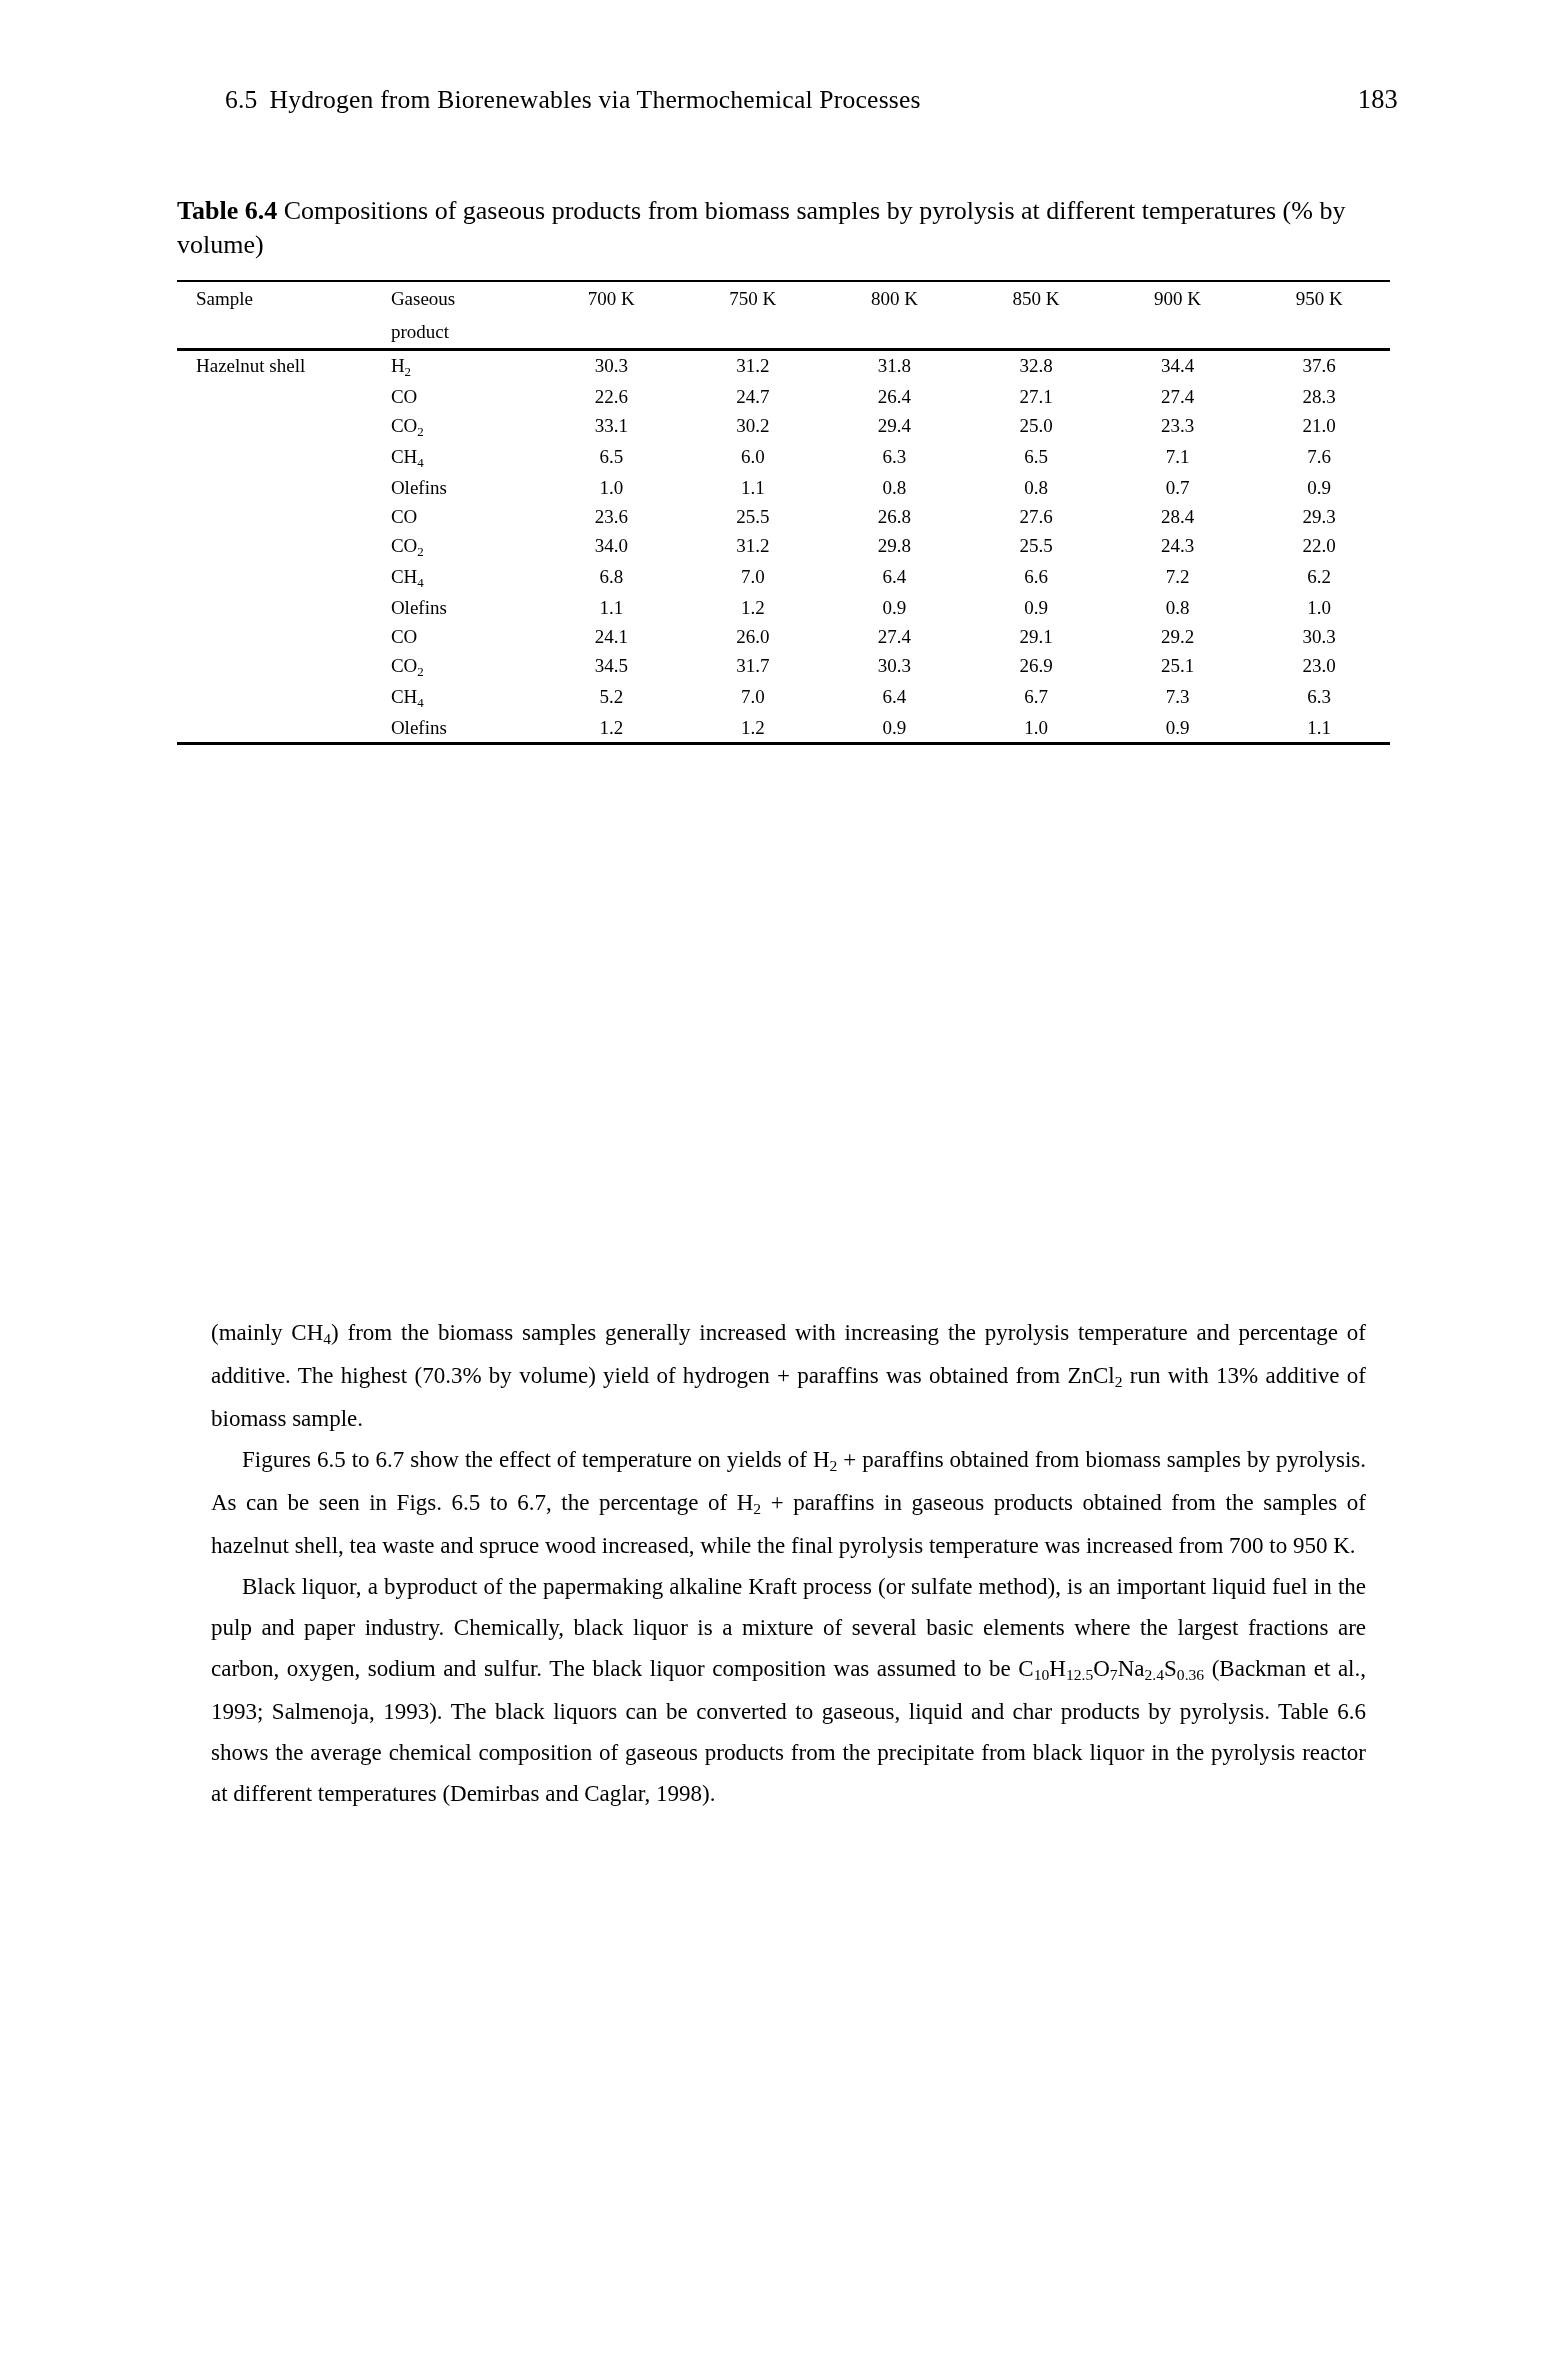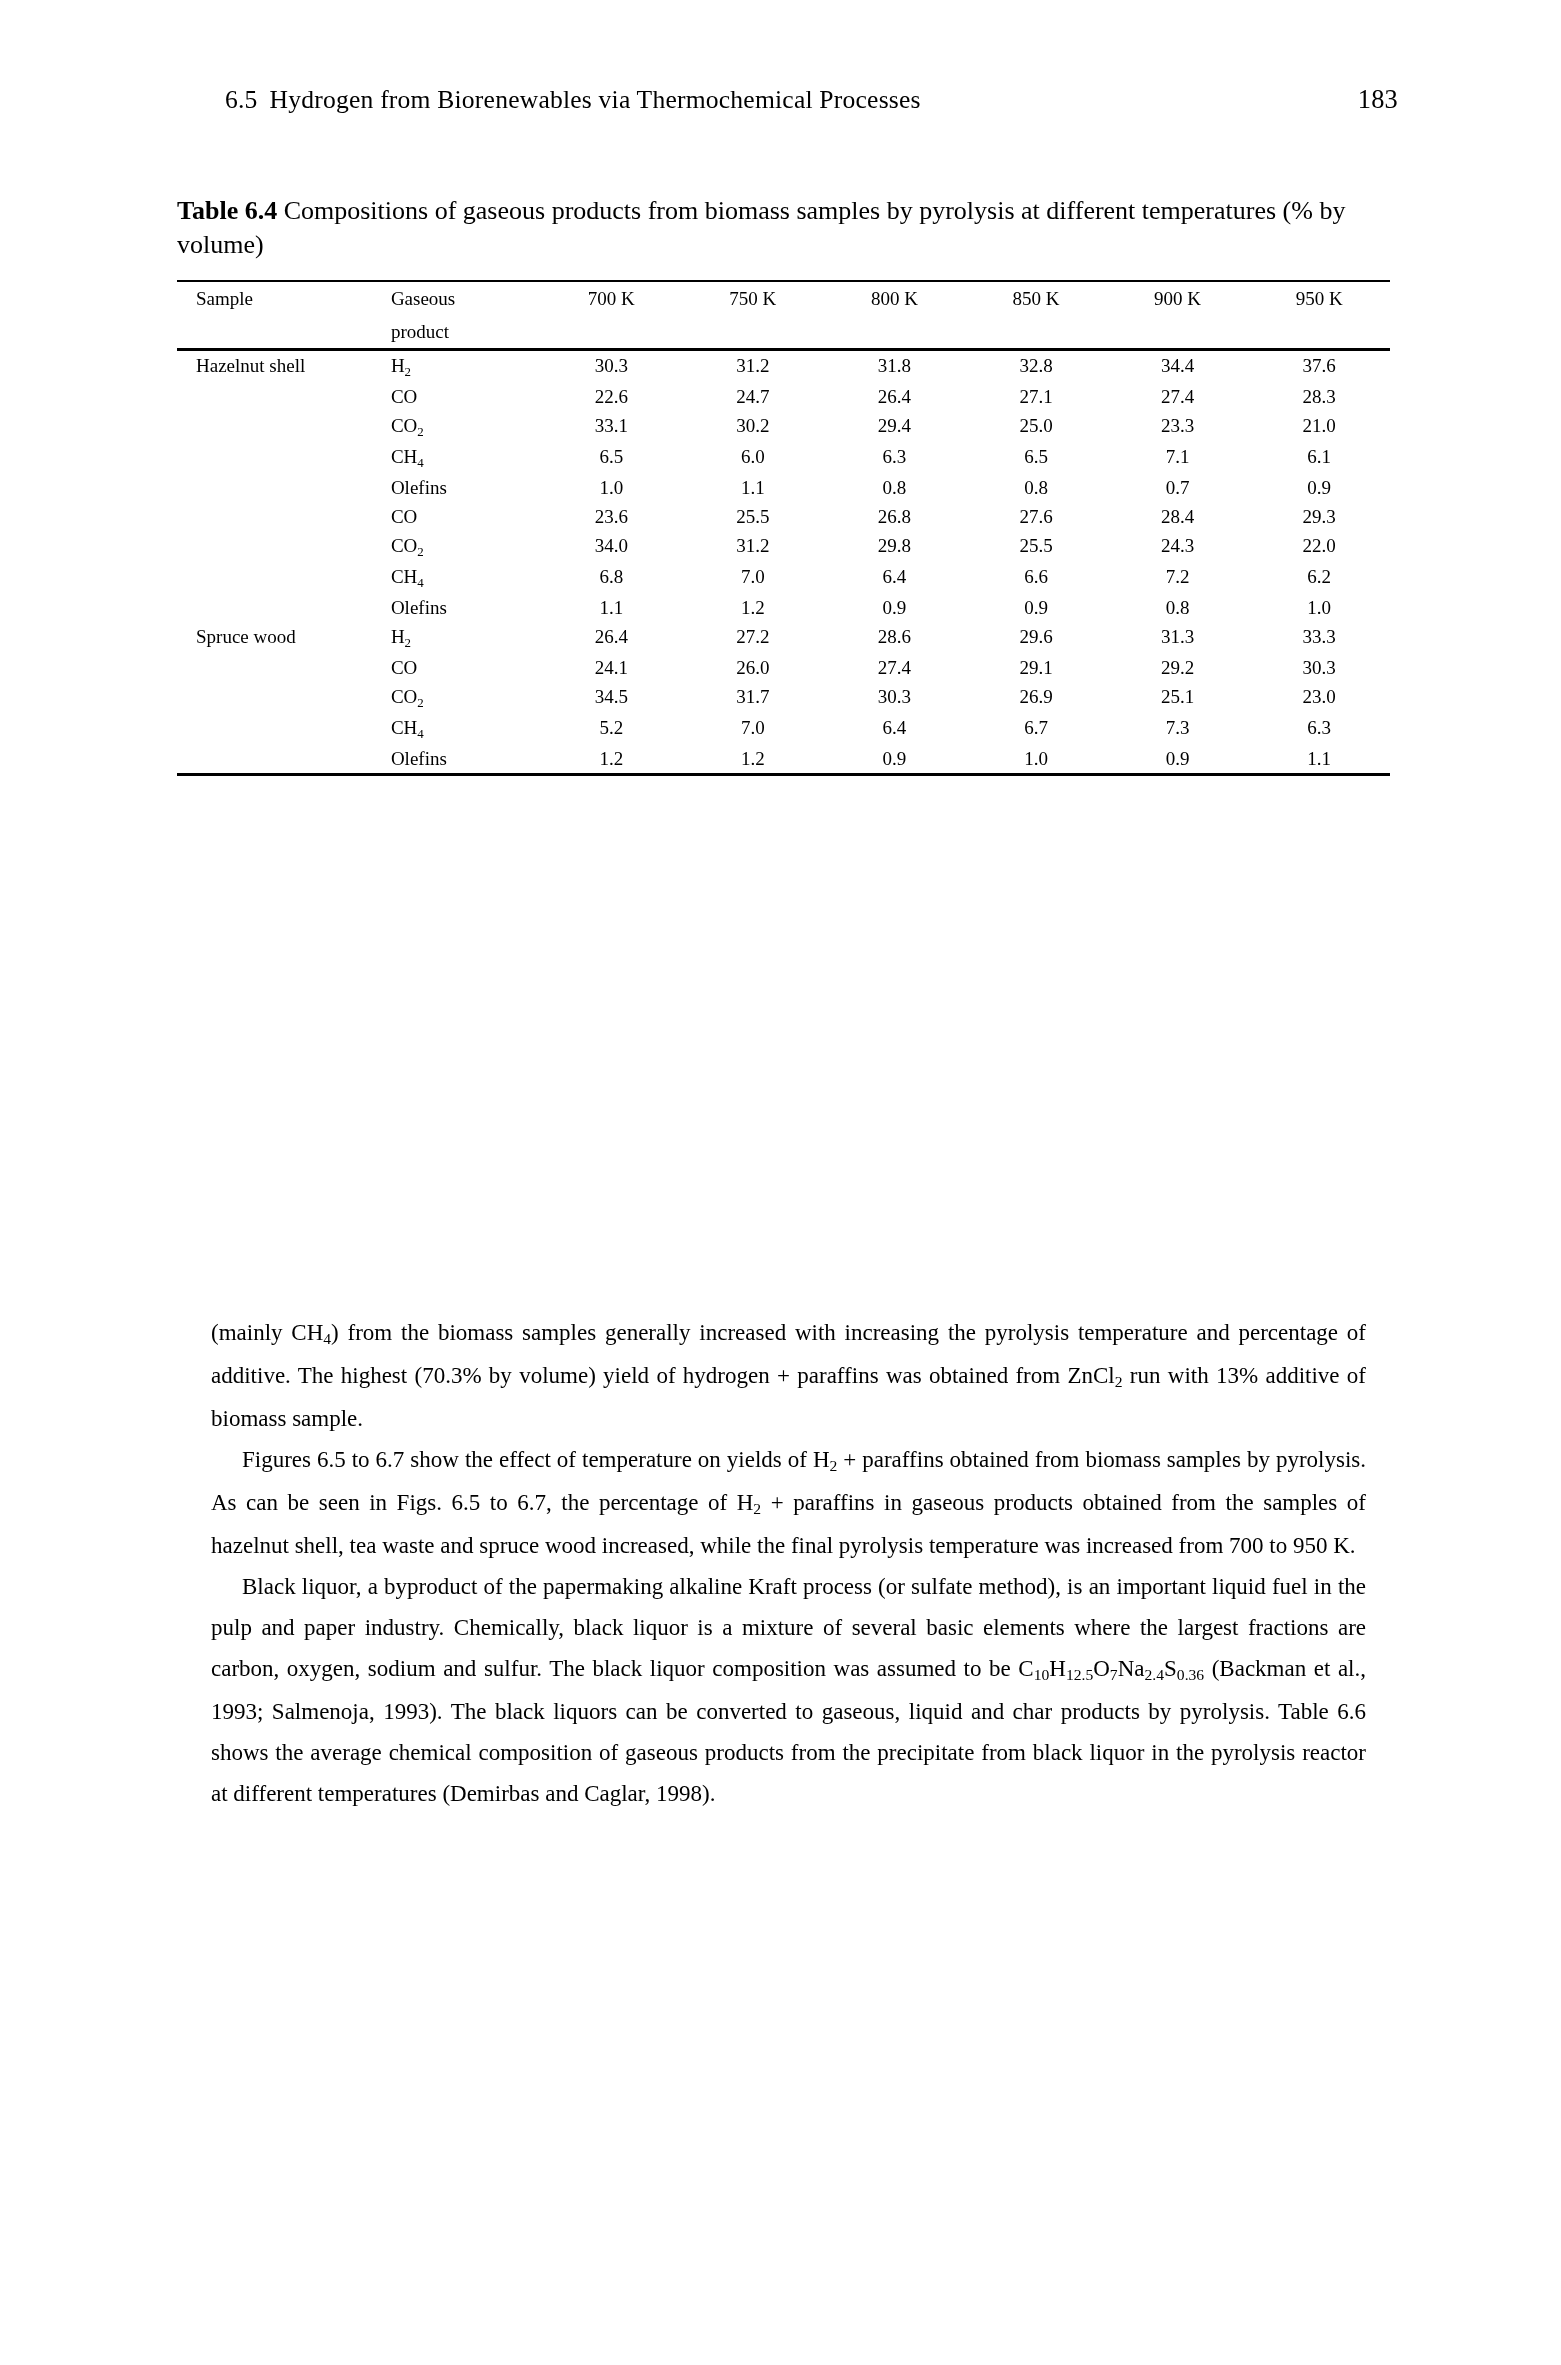--- a/index.html
+++ b/index.html
@@ -230,21 +230,21 @@
             <td class="col-val">21.0</td>
           </tr>
           <tr class="body-row">
             <td class="col-sample"></td>
             <td class="col-gas">CH<sub>4</sub></td>
             <td class="col-val">6.5</td>
             <td class="col-val">6.0</td>
             <td class="col-val">6.3</td>
             <td class="col-val">6.5</td>
             <td class="col-val">7.1</td>
-            <td class="col-val">6.1</td>
+            <td class="col-val">7.6</td>
           </tr>
           <tr class="body-row">
             <td class="col-sample"></td>
             <td class="col-gas">Olefins</td>
             <td class="col-val">1.0</td>
             <td class="col-val">1.1</td>
             <td class="col-val">0.8</td>
             <td class="col-val">0.8</td>
             <td class="col-val">0.7</td>
             <td class="col-val">0.9</td>
@@ -282,30 +282,20 @@
           <tr class="body-row">
             <td class="col-sample"></td>
             <td class="col-gas">Olefins</td>
             <td class="col-val">1.1</td>
             <td class="col-val">1.2</td>
             <td class="col-val">0.9</td>
             <td class="col-val">0.9</td>
             <td class="col-val">0.8</td>
             <td class="col-val">1.0</td>
           </tr>
-          <tr class="body-row first-of-group">
-            <td class="col-sample">Spruce wood</td>
-            <td class="col-gas">H<sub>2</sub></td>
-            <td class="col-val">26.4</td>
-            <td class="col-val">27.2</td>
-            <td class="col-val">28.6</td>
-            <td class="col-val">29.6</td>
-            <td class="col-val">31.3</td>
-            <td class="col-val">33.3</td>
-          </tr>
           <tr class="body-row">
             <td class="col-sample"></td>
             <td class="col-gas">CO</td>
             <td class="col-val">24.1</td>
             <td class="col-val">26.0</td>
             <td class="col-val">27.4</td>
             <td class="col-val">29.1</td>
             <td class="col-val">29.2</td>
             <td class="col-val">30.3</td>
           </tr>

